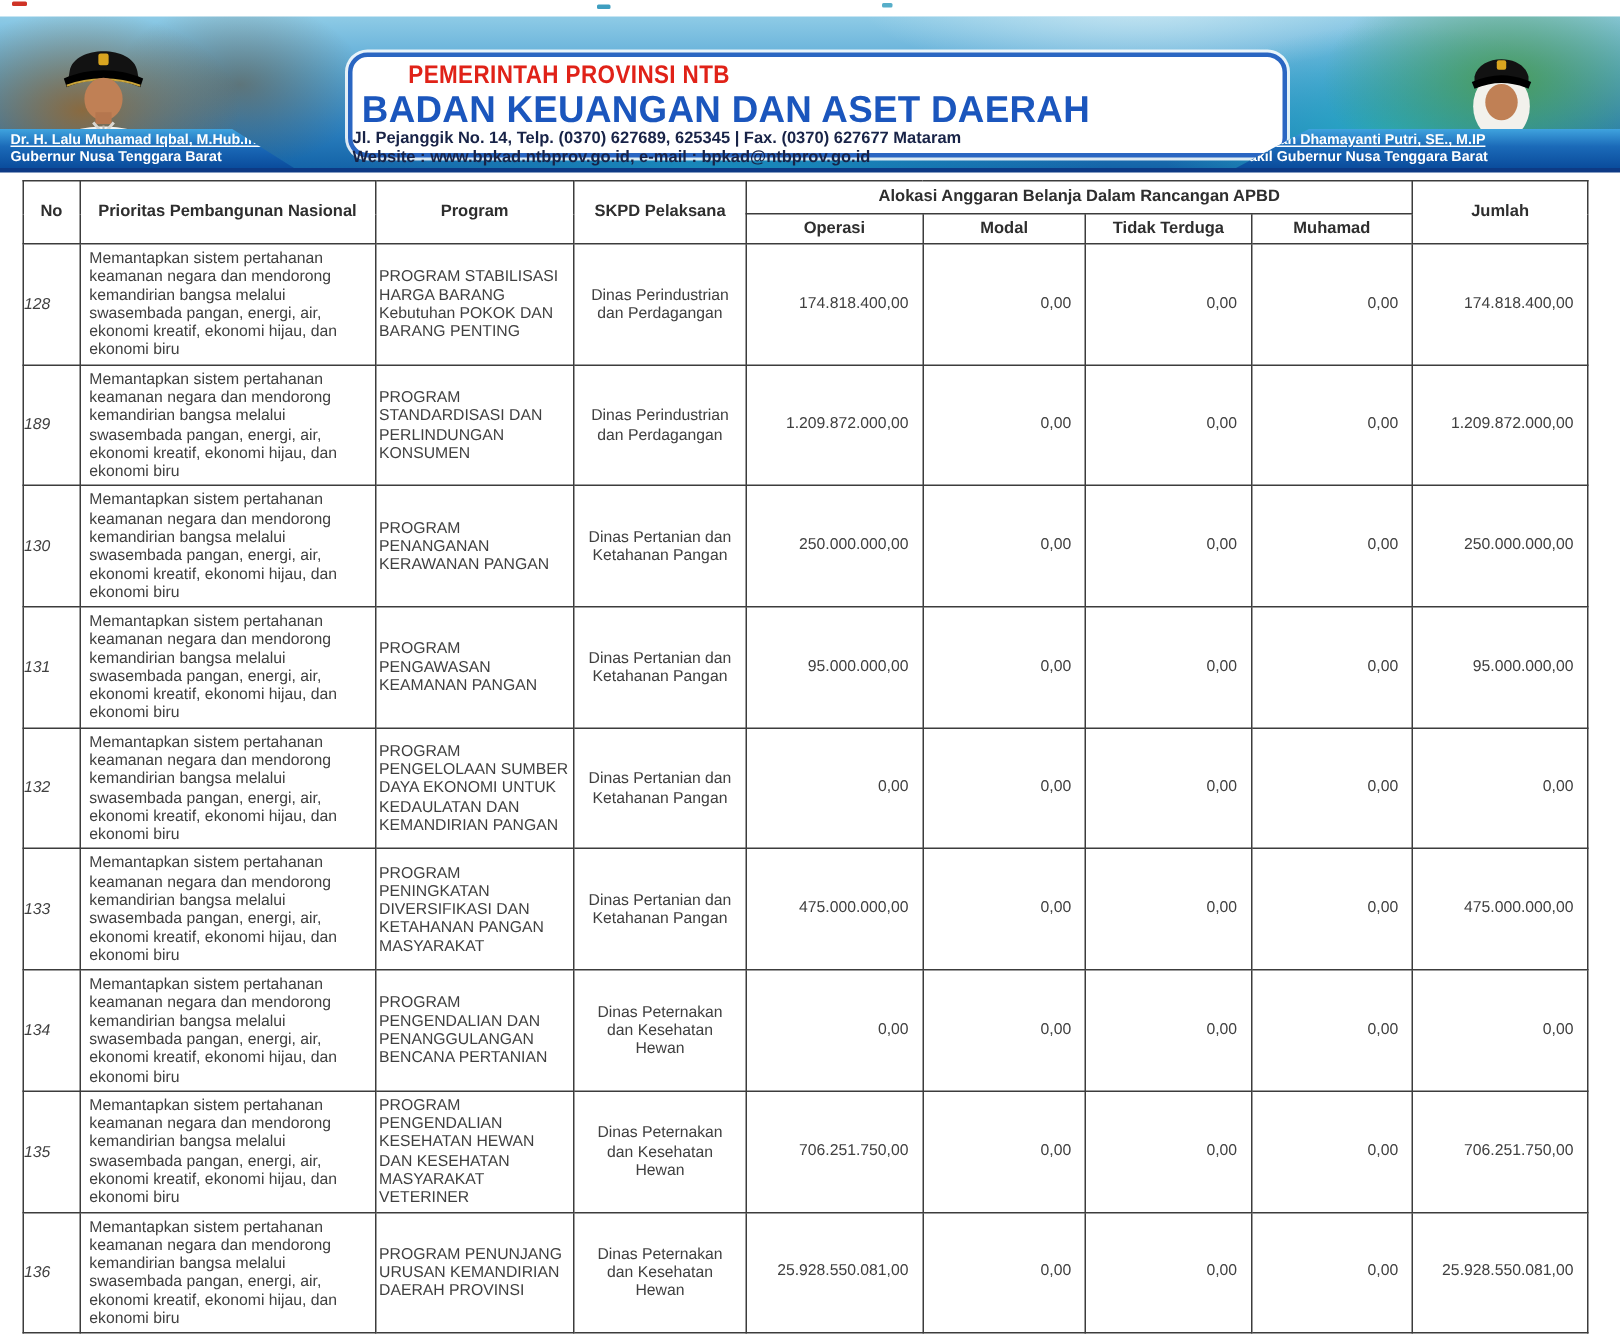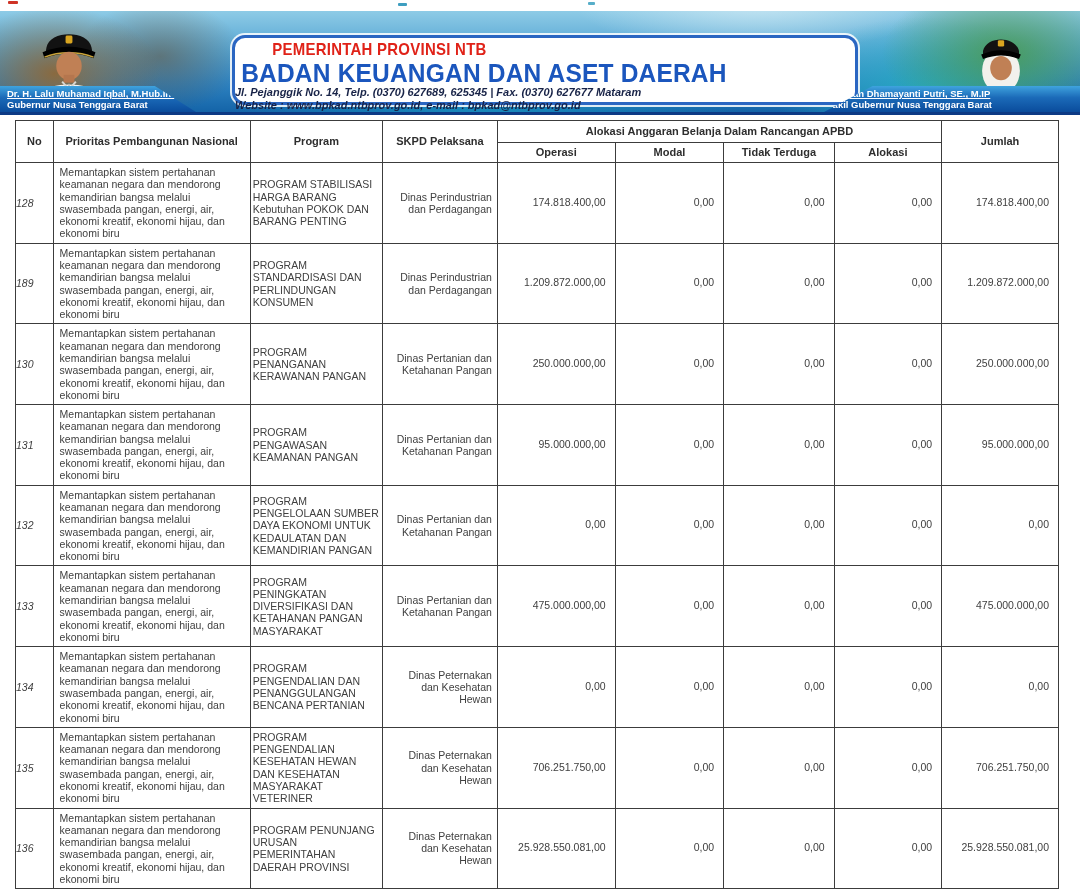--- a/index.html
+++ b/index.html
@@ -34,21 +34,21 @@
 
   
   .title-box {
     position:absolute; left:232px; top:24px; width:626px; height:70px; z-index:2;
     background:#ffffff; border:3px solid #2a66c2; border-radius:13px;
     box-shadow:0 0 0 2px rgba(255,255,255,.85);
     text-align:left; padding-top:3px;
   }
   .org-header { font-weight:800; font-size:17px; letter-spacing:.3px; transform:scaleX(.88); line-height:1.1; }
   .org-name   { font-weight:800; font-size:25px; letter-spacing:.2px; line-height:1.05; transform:scaleX(.98); }
-  .org-addr, .org-contact { font-weight:700; font-size:11px; color:#182347; line-height:1.22;font-style:italic; }
+  .org-addr, .org-contact { font-weight:700; font-size:11px; color:#182347; line-height:1.22; }
 
   
   .ribbon {
     position:absolute; bottom:0; z-index:3; height:26px; padding-top:2px;
     background:linear-gradient(180deg,#3fa3de 0%, #1b6ab8 45%, #0a4c9c 100%);
     color:#fff; font-weight:700; font-size:9.5px; line-height:1.2; white-space:nowrap;
   }
   .ribbon-left  { left:0; width:196px; padding-left:7px; clip-path:polygon(0 0, 79% 0, 100% 100%, 0 100%); }
   .ribbon-right { right:0; width:256px; padding-right:7px; clip-path:polygon(19% 0, 100% 0, 100% 100%, 0 100%); }
   .ribbon .nm { text-decoration:underline; }
@@ -59,21 +59,21 @@
     width:1044px; margin:5px 0 0 15px;
     font-size:10.5px; color:#404040; line-height:1.17;
   }
   table.budget th, table.budget td { border:1.4px solid #3c3c3c; vertical-align:middle; }
   table.budget thead th { font-weight:700; font-size:11px; text-align:center; color:#2e2e2e; padding:2px 2px; }
   th.h-group { height:22px; }
   tr.subhead th { height:20px; }
   td.c-no   { text-align:left;font-style:italic; }
   td.c-pri  { text-align:left; padding:3px 6px 3px 6px;margin-top:30px; }
   td.c-prog { text-align:left; padding:3px 2px; }
-  td.c-skpd { text-align:right; padding:3px 5px; }
+  td.c-skpd { text-align:center; padding:3px 5px; }
   td.c-num  { text-align:right; padding:1px 9px 3px 2px; }
 </style>
 </head>
 <body>
 
 <div class="top-strip">
   <span class="mark mark-red"></span>
   <span class="mark mark-teal"></span>
   <span class="mark mark-teal2"></span>
 </div>
@@ -150,21 +150,21 @@
       <th rowspan="2">Prioritas Pembangunan Nasional</th>
       <th rowspan="2">Program</th>
       <th rowspan="2">SKPD Pelaksana</th>
       <th colspan="4" class="h-group">Alokasi Anggaran Belanja Dalam Rancangan APBD</th>
       <th rowspan="2">Jumlah</th>
     </tr>
     <tr class="subhead">
       <th>Operasi</th>
       <th>Modal</th>
       <th>Tidak Terduga</th>
-      <th>Alokasi</th>
+      <th>Muhamad</th>
     </tr>
   </thead>
   <tbody id="tbody">
   <tr>
     <td class="c-no">128</td>
     <td class="c-pri">Memantapkan sistem pertahanan keamanan negara dan mendorong kemandirian bangsa melalui swasembada pangan, energi, air, ekonomi kreatif, ekonomi hijau, dan ekonomi biru</td>
     <td class="c-prog">PROGRAM STABILISASI HARGA BARANG Kebutuhan POKOK DAN BARANG PENTING</td>
     <td class="c-skpd">Dinas Perindustrian dan Perdagangan</td>
     <td class="c-num">174.818.400,00</td>
     <td class="c-num">0,00</td>
@@ -253,21 +253,21 @@
     <td class="c-num">706.251.750,00</td>
     <td class="c-num">0,00</td>
     <td class="c-num">0,00</td>
     <td class="c-num">0,00</td>
     <td class="c-num">706.251.750,00</td>
   </tr>
 
   <tr>
     <td class="c-no">136</td>
     <td class="c-pri">Memantapkan sistem pertahanan keamanan negara dan mendorong kemandirian bangsa melalui swasembada pangan, energi, air, ekonomi kreatif, ekonomi hijau, dan ekonomi biru</td>
-    <td class="c-prog">PROGRAM PENUNJANG URUSAN PEMERINTAHAN DAERAH PROVINSI</td>
+    <td class="c-prog">PROGRAM PENUNJANG URUSAN KEMANDIRIAN DAERAH PROVINSI</td>
     <td class="c-skpd">Dinas Peternakan dan Kesehatan Hewan</td>
     <td class="c-num">25.928.550.081,00</td>
     <td class="c-num">0,00</td>
     <td class="c-num">0,00</td>
     <td class="c-num">0,00</td>
     <td class="c-num">25.928.550.081,00</td>
   </tr>
 </tbody>
 </table>
 

